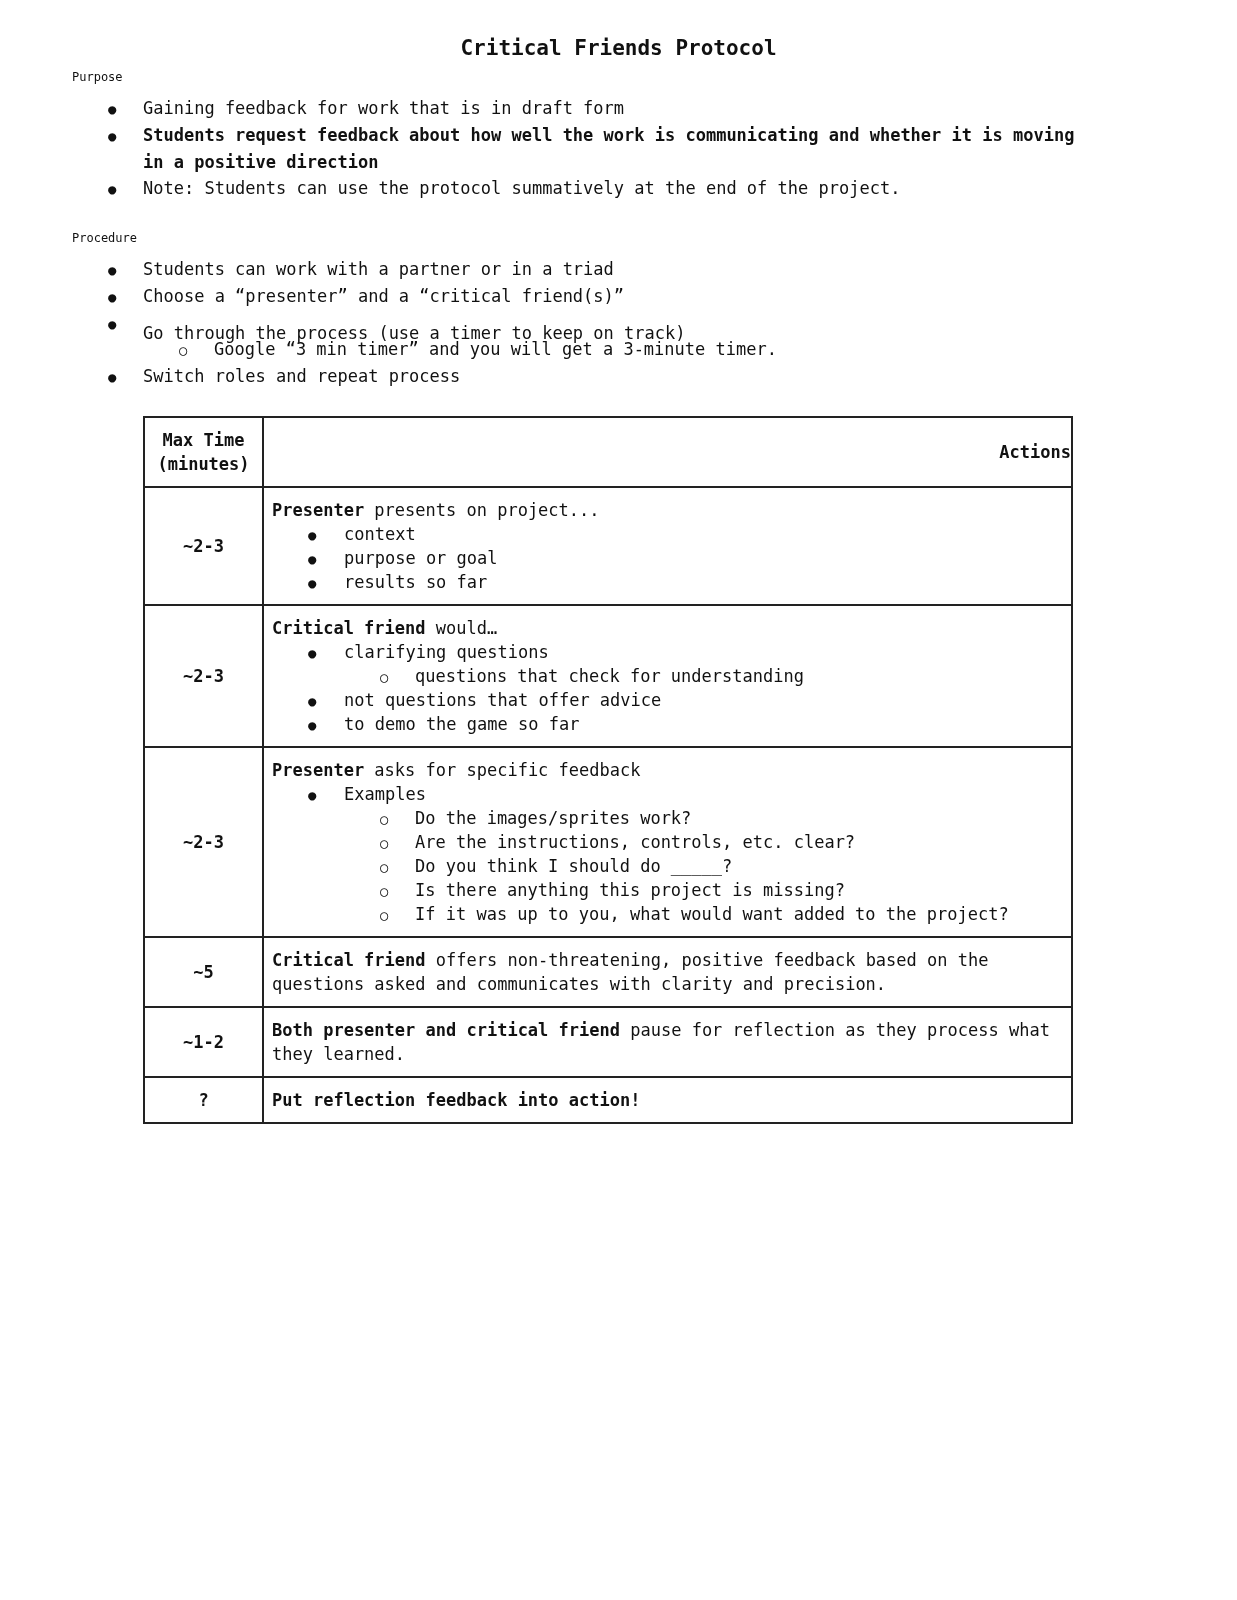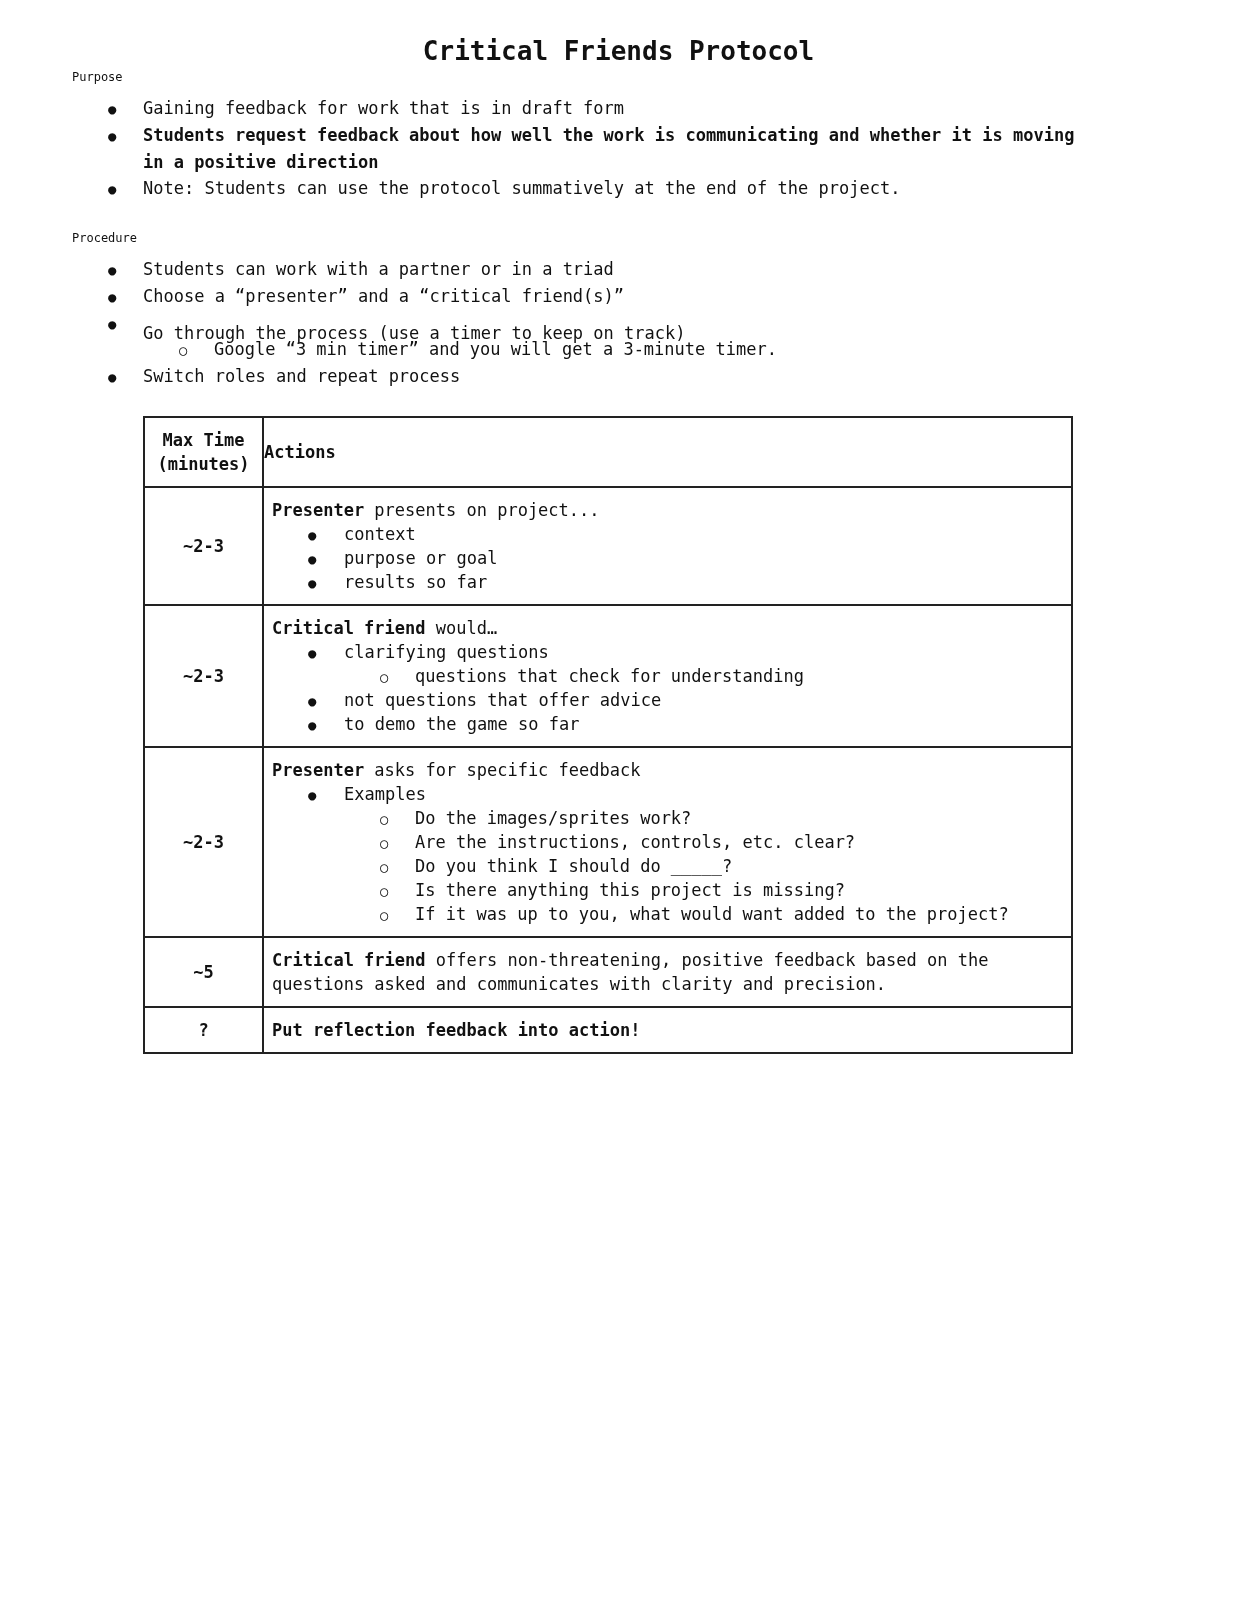--- a/index.html
+++ b/index.html
@@ -3,21 +3,21 @@
 <meta charset="utf-8">
 <style>
   html, body { margin: 0; padding: 0; background: #ffffff; }
   body {
     width: 1237px; height: 1600px; position: relative; overflow: hidden;
     font-family: "DejaVu Sans Mono", "Liberation Mono", monospace;
     color: #111111; font-size: 17px;
   }
   .title {
     position: absolute; top: 36px; left: 0; width: 1237px; text-align: center;
-    font-size: 26px; font-weight: bold; letter-spacing: 0px;
+    font-size: 21px; font-weight: bold; letter-spacing: 0px;
   }
   .section-h {
     position: absolute; left: 72px; font-weight: normal; font-size: 12px;
   }
   .list { position: absolute; left: 0; width: 1237px; }
   .li {
     position: absolute; left: 143px; width: 960px; line-height: 27px;
     white-space: pre-wrap;
   }
   .bullet {
@@ -29,21 +29,21 @@
   table.proto {
     position: absolute; left: 143px; top: 416px; width: 928px;
     border-collapse: collapse; table-layout: fixed;
   }
   table.proto td, table.proto th {
     border: 2px solid #222; padding: 0; vertical-align: middle;
   }
   table.proto col.c1 { width: 119px; }
   table.proto col.c2 { width: 809px; }
   .th-time { text-align: center; font-weight: bold; line-height: 24px; height: 68px; }
-  .th-actions { text-align: left; font-weight: bold; }
+  .th-actions { text-align: right; font-weight: bold; }
   .time-cell { text-align: center; font-weight: bold; }
   .act { position: relative; padding: 10px 8px 10px 8px; line-height: 24px; }
   .act b { font-weight: bold; margin-top: 16px; }
   .act .sub { position: relative; padding-left: 72px; }
   .act .sub2 { position: relative; padding-left: 143px; }
   .act .sub .mk { position: absolute; left: 36px; }
   .act .sub2 .mk { position: absolute; left: 108px; }
   .mk.filled::before { content: "\25CF"; font-size: 14px; }
   .mk.hollow::before { content: "\25CB"; font-size: 14px; }
 </style>
@@ -130,20 +130,26 @@
     </td>
   </tr>
 
   <tr style="height:70px;">
     <td class="time-cell">~5</td>
     <td>
       <div class="act"><b>Critical friend</b><span> offers non-threatening, positive feedback based on the questions asked and communicates with clarity and precision.</span></div>
     </td>
   </tr>
 
+  <tr style="height:70px;">
+    <td class="time-cell">~1-2</td>
+    <td>
+      <div class="act"><b>Both presenter and critical friend</b><span> pause for reflection as they process what they learned.</span></div>
+    </td>
+  </tr>
 
   <tr style="height:46px;">
     <td class="time-cell">?</td>
     <td>
       <div class="act" style="padding-top:8px;padding-bottom:8px;"><b>Put reflection feedback into action!</b><span></span></div>
     </td>
   </tr>
 </tbody>
   </table>
 

